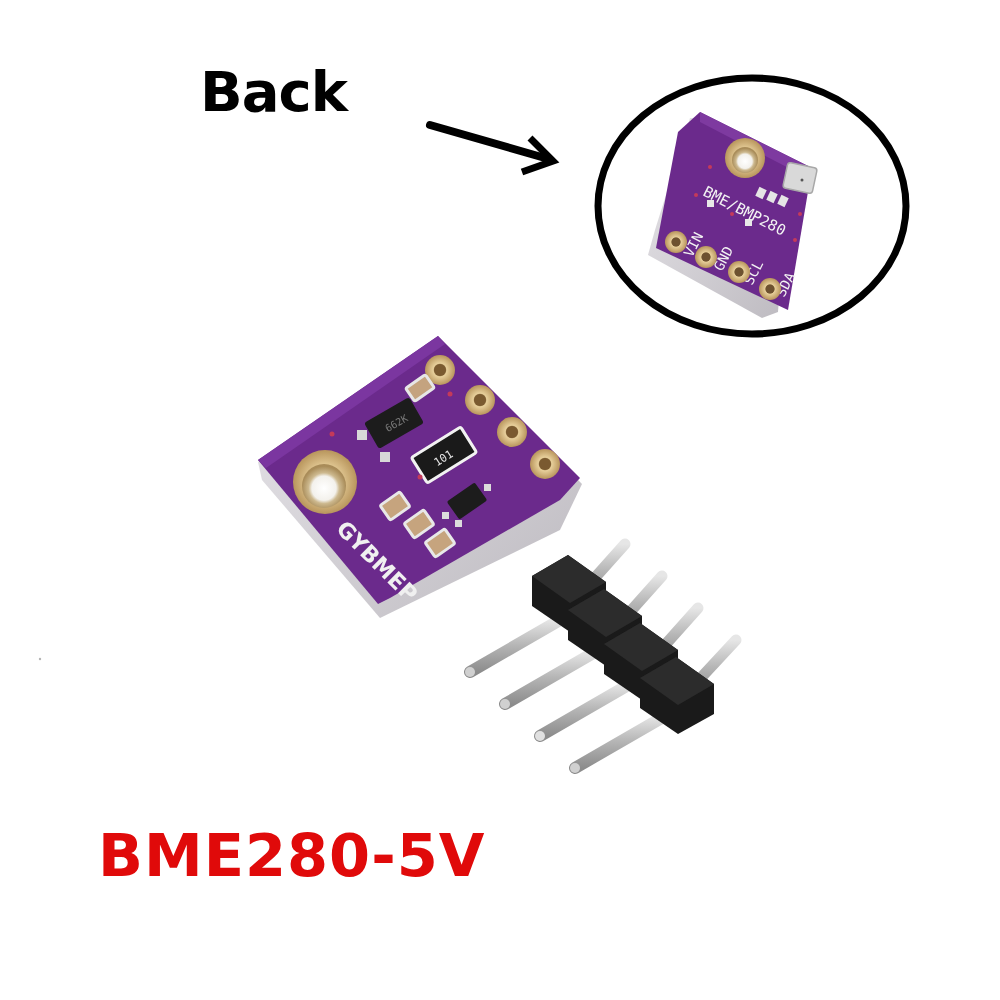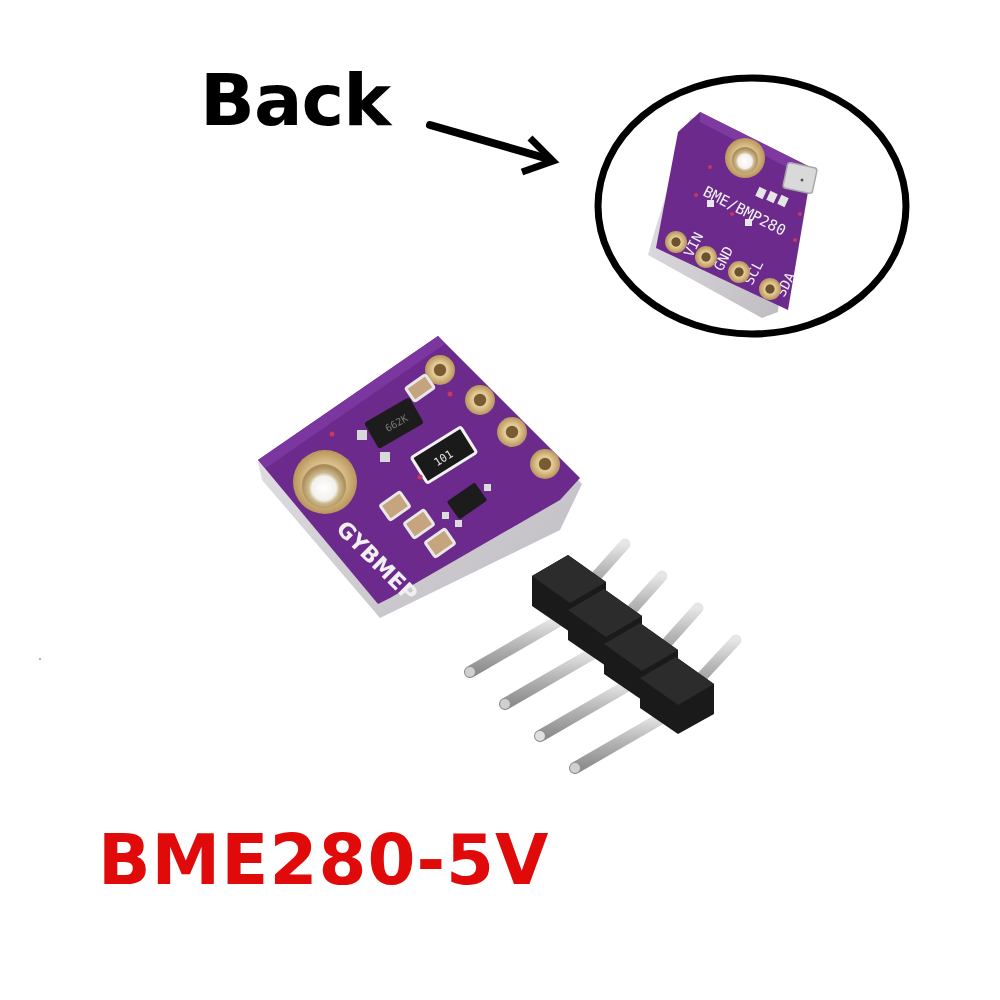--- a/index.html
+++ b/index.html
@@ -1,19 +1,19 @@
 <!DOCTYPE html>
 <html><head>
 <meta charset="utf-8">
 <style>
   html, body { margin:0; padding:0; background:#ffffff; }
   body { width:1000px; height:1000px; position:relative; overflow:hidden; font-family:"DejaVu Sans", sans-serif; }
   .abs { position:absolute; }
-  #back-label { left:200px; top:64px; font-size:72px; font-weight:bold; color:#000; letter-spacing:-1px; line-height:1; font-family:"DejaVu Sans", sans-serif; }
-  #product-title { left:98px; top:826px; font-size:69px; font-weight:bold; color:#e00a0a; line-height:1; letter-spacing:1px; font-family:"DejaVu Sans", sans-serif; }
+  #back-label { left:200px; top:64px; font-size:56px; font-weight:bold; color:#000; letter-spacing:-1px; line-height:1; font-family:"DejaVu Sans", sans-serif; }
+  #product-title { left:98px; top:826px; font-size:59px; font-weight:bold; color:#e00a0a; line-height:1; letter-spacing:1px; font-family:"DejaVu Sans", sans-serif; }
   svg { position:absolute; left:0; top:0; }
 </style>
 </head>
 <body>
 
 <div id="back-label" class="abs">Back</div>
 
 <svg width="1000" height="1000" viewBox="0 0 1000 1000">
   <defs>
     <linearGradient id="pcbEdge" x1="0" y1="0" x2="1" y2="1">

